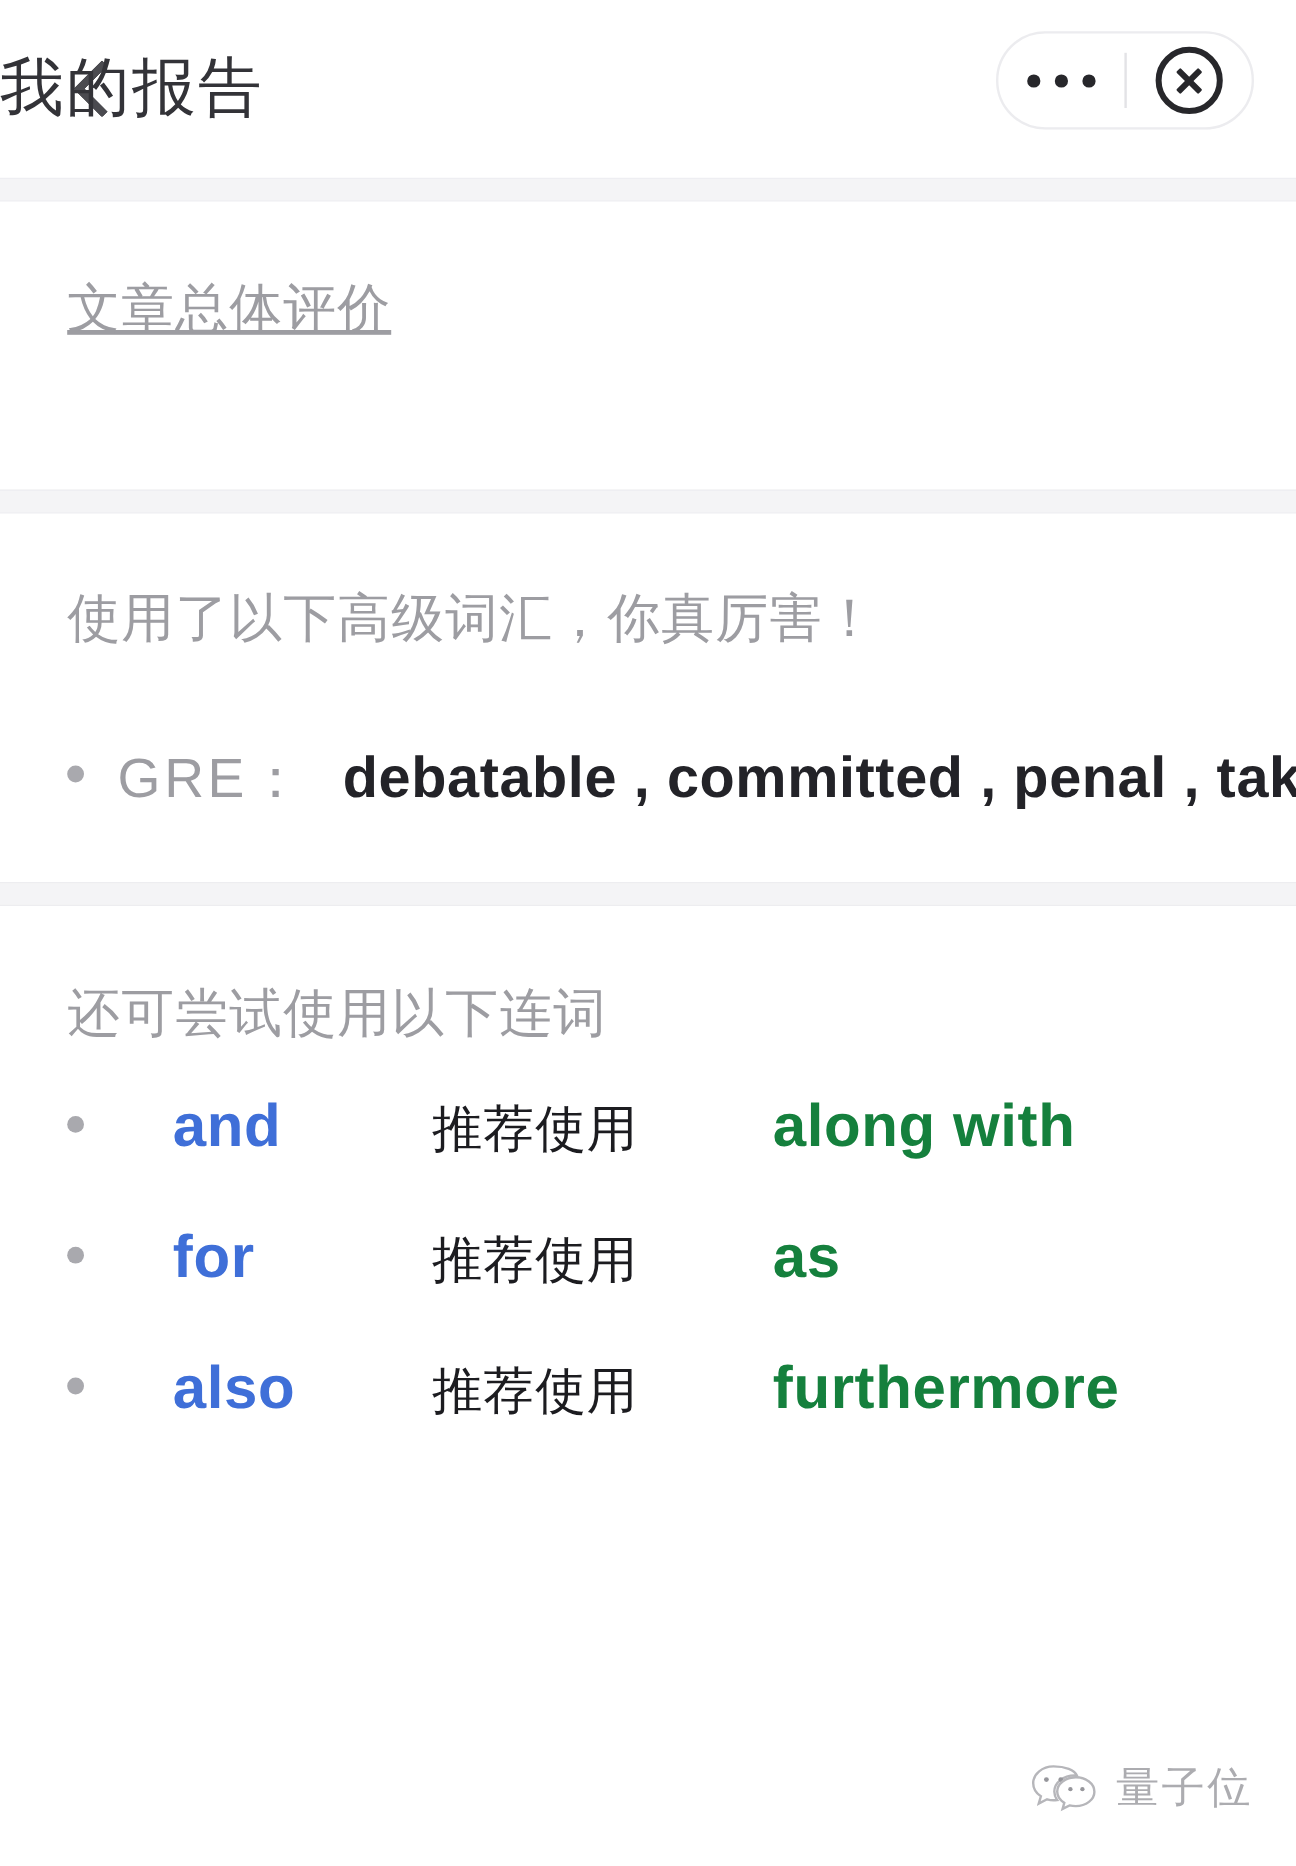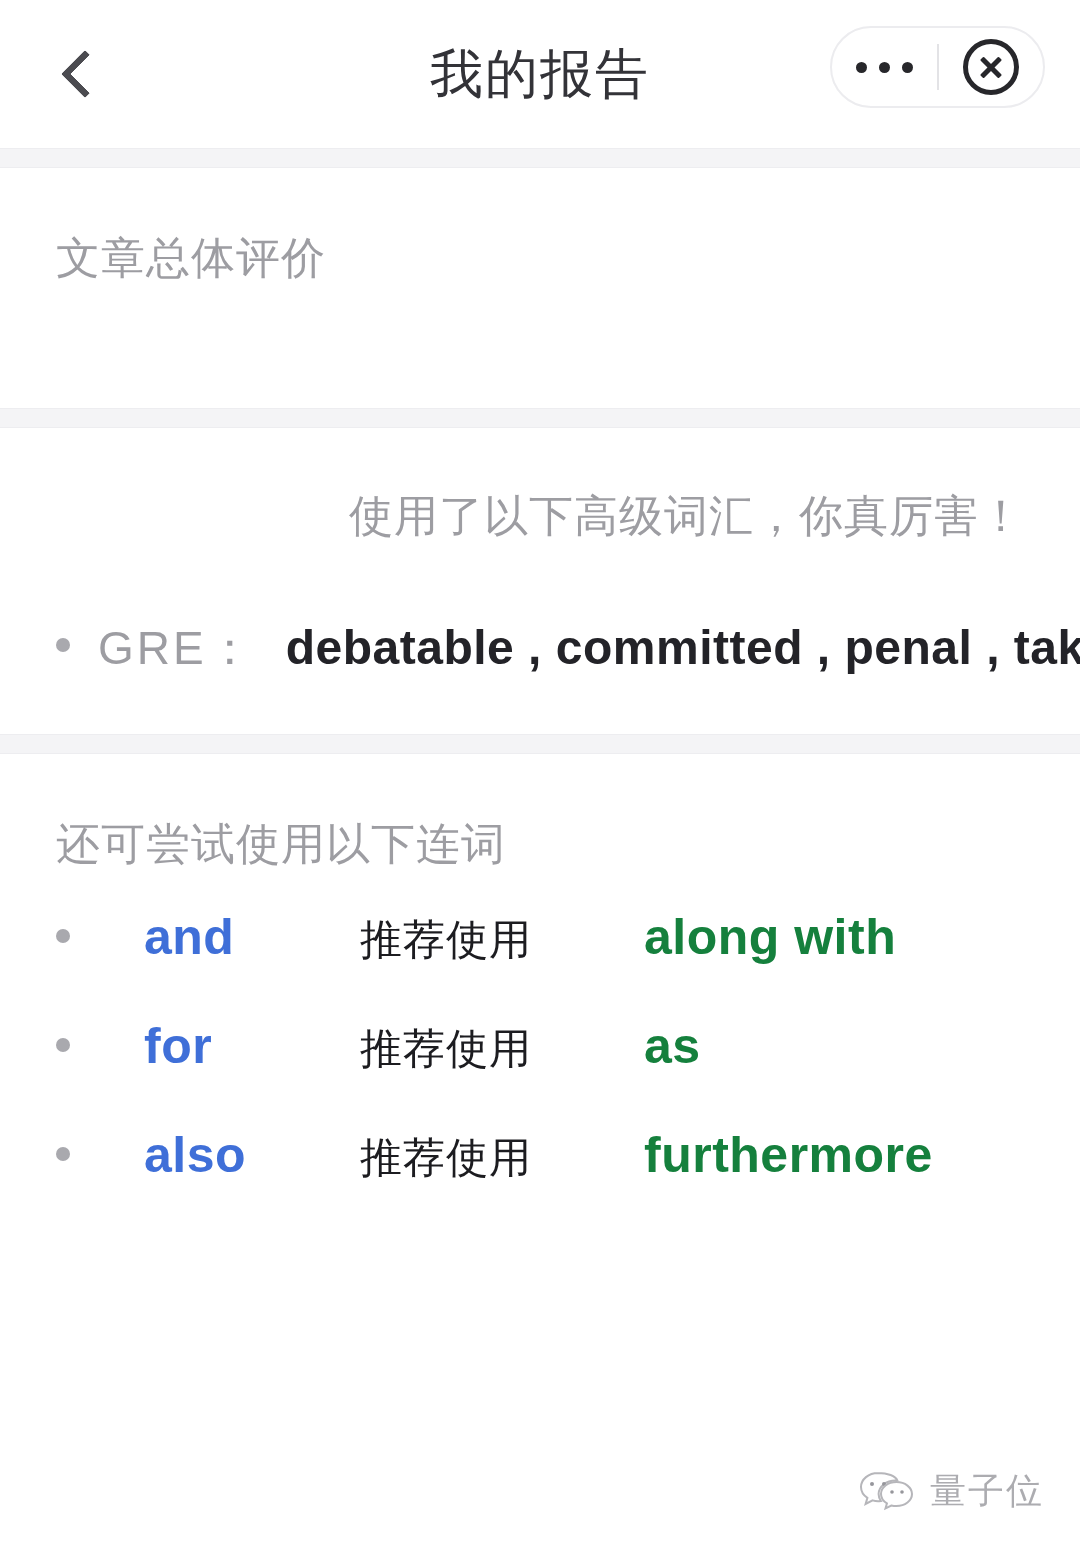--- a/index.html
+++ b/index.html
@@ -28,21 +28,21 @@
     width:34px; height:34px;
     border-left:7px solid #4b4b50;
     border-bottom:7px solid #4b4b50;
     transform:rotate(45deg);
     border-radius:2px;
     margin-left:22px;
   }
   .nav-title{
     position:absolute;
     left:0; right:0; top:30px;
-    text-align:center;
+    text-align:left;
     font-size:53px;
     line-height:88px;
     color:#333338;
     letter-spacing:2px;
     font-weight:400;
   }
   .capsule{
     position:absolute;
     right:35px; top:26px;
     width:215px; height:82px;
@@ -104,32 +104,32 @@
   .section{ background:#ffffff; padding:0 56px; }
   .sec-heading{
     font-size:44px;
     line-height:60px;
     color:#9d9da2;
     letter-spacing:1px;
   }
 
   
   #sec-overall{ padding-top:60px; padding-bottom:70px; }
-  #sec-overall .sec-heading{ margin-bottom:50px; }
+  #sec-overall .sec-heading{ margin-bottom:50px;text-decoration:underline; }
   .body-text{
     font-size:50px;
     line-height:69px;
     color:#1b1b1f;
     letter-spacing:0.5px;
     padding-right:44px;
   }
 
   
   #sec-vocab{ padding-top:58px; padding-bottom:56px; }
-  #sec-vocab .sec-heading{ margin-bottom:72px;text-align:right; }
+  #sec-vocab .sec-heading{ margin-bottom:72px; }
   .vocab-row{
     display:flex;
     align-items:baseline;
   }
   .bullet{
     width:14px; height:14px;
     border-radius:50%;
     background:#a9a9ae;
     flex:none;
     position:relative;

